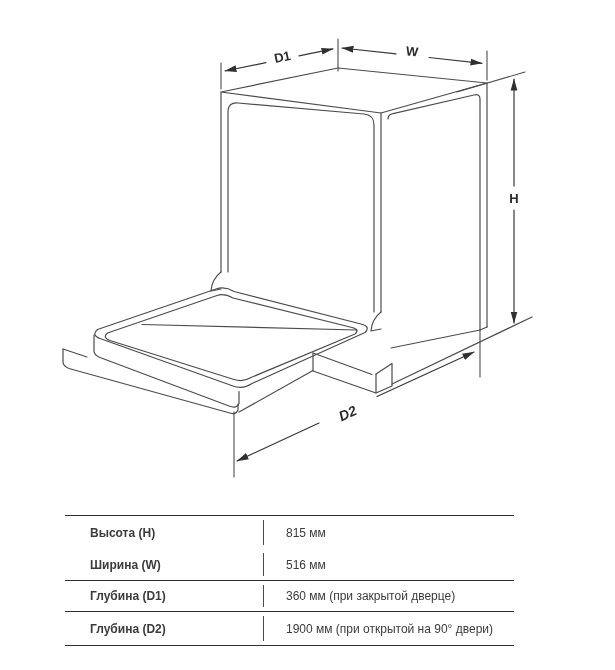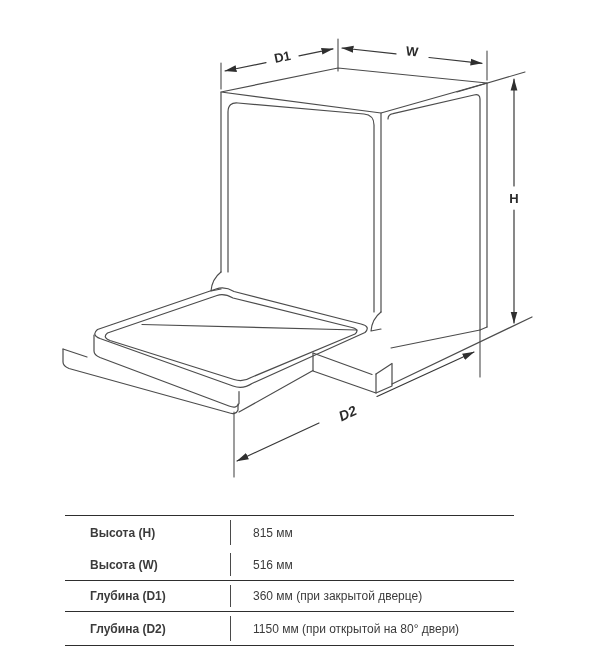--- a/index.html
+++ b/index.html
@@ -21,21 +21,21 @@
     color:#3b3b3b;font-size:12px;
   }
   .srow{display:flex;align-items:center;position:relative;}
   .srow.h1{height:33px;}
   .srow.h2{height:31px;}
   .srow.h3{height:30px;}
   .srow.h4{height:33px;}
   .srow.rule{border-bottom:1px solid #2e2e2e;}
   .scell-label{width:165px;padding-left:25px;font-weight:bold;box-sizing:border-box;}
   .scell-value{flex:1;padding-left:23px;position:relative;box-sizing:border-box;
-    display:flex;align-items:center;height:100%;}
+    display:flex;align-items:center;height:100%;margin-left:33px;}
   .scell-value::before{
     content:"";position:absolute;left:0;top:4px;bottom:4px;width:1px;background:#4a4a4a;
   }
 </style>
 </head>
 <body>
 
 <div class="stage">
   <svg width="615" height="505" viewBox="0 0 615 505">
     <defs>
@@ -123,24 +123,24 @@
     </g>
   </svg>
 </div>
 
 <div class="spec-table">
   <div class="srow h1">
     <div class="scell-label">Высота (H)</div>
     <div class="scell-value">815 мм</div>
   </div>
   <div class="srow h2 rule">
-    <div class="scell-label">Высота (W)</div>
+    <div class="scell-label">Ширина (W)</div>
     <div class="scell-value">516 мм</div>
   </div>
   <div class="srow h3 rule">
     <div class="scell-label">Глубина (D1)</div>
     <div class="scell-value">360 мм (при закрытой дверце)</div>
   </div>
   <div class="srow h4">
     <div class="scell-label">Глубина (D2)</div>
-    <div class="scell-value">1150 мм (при открытой на 80° двери)</div>
+    <div class="scell-value">1900 мм (при открытой на 90° двери)</div>
   </div>
 </div>
 
 </body></html>

